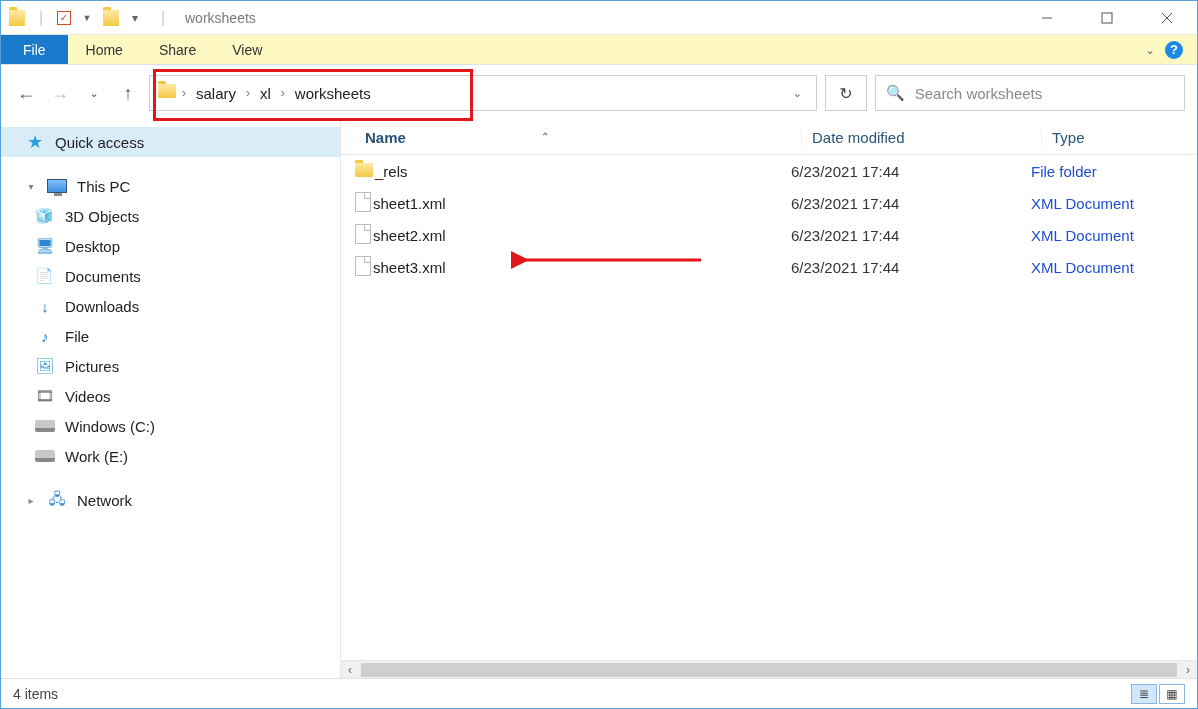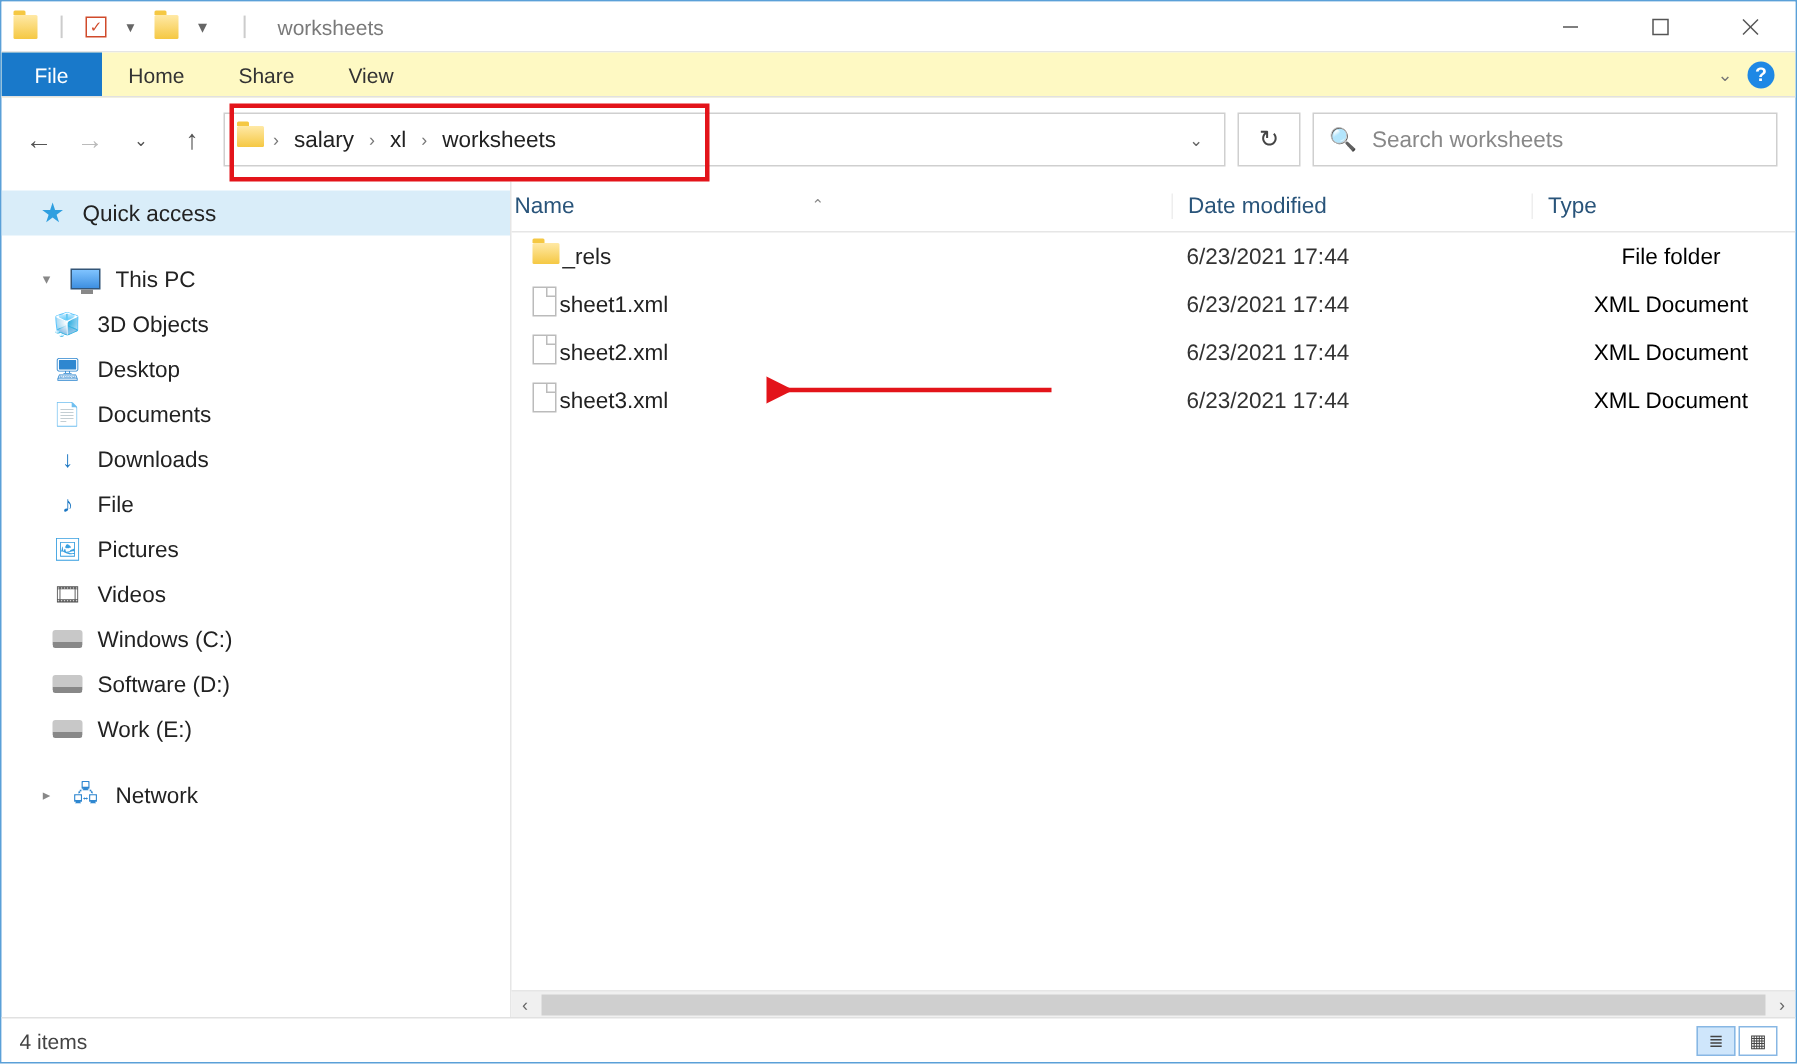--- a/index.html
+++ b/index.html
@@ -46,30 +46,30 @@
   .side-item.root { padding-left:24px; margin-top:14px; }
   .side-item.net { padding-left:24px; margin-top:14px; }
   .side-item .tri { color:#888; font-size:10px; width:12px; text-align:center; }
   .side-item .ico { width:20px; height:18px; display:inline-flex; align-items:center; justify-content:center; }
   .drive-icon { width:20px; height:12px; background:#c8c8c8; border-radius:2px; border-bottom:4px solid #888; display:inline-block;}
   .monitor-icon { width:20px; height:14px; background:linear-gradient(#7fc3ff,#3e8fe0); border:1px solid #357; display:inline-block; position:relative;}
   .monitor-icon::after{content:"";position:absolute;bottom:-4px;left:6px;width:8px;height:3px;background:#888;}
 
   .content { flex:1; display:flex; flex-direction:column; }
   .cols { display:flex; border-bottom:1px solid #e6e6e6; height:34px; align-items:center; color:#29547a; font-size:15px; }
-  .col-name { width:440px; padding-left:2px; position:relative; }
+  .col-name { width:440px; padding-left:24px; position:relative;font-weight:bold; }
   .col-name .sort { position:absolute; left:200px; top:2px; font-size:10px; color:#888; }
-  .col-date { width:240px; border-left:1px solid #eee; padding-left:10px; }
+  .col-date { width:240px; border-left:1px solid #eee; padding-left:10px;margin-left:20px; }
   .col-type { flex:1; border-left:1px solid #eee; padding-left:10px; }
 
   .rows { flex:1; position:relative; }
   .row { display:flex; align-items:center; height:32px; font-size:15px; color:#222; }
   .row .c-name { width:440px; padding-left:14px; display:flex; align-items:center; gap:2px; }
   .row .c-date { width:240px; padding-left:10px; color:#333; }
-  .row .c-type { flex:1; padding-left:10px; color:#000000;text-align:center; }
+  .row .c-type { flex:1; padding-left:10px; color:#1d4ed8; }
   .file-icon { width:16px; height:20px; border:1px solid #bbb; background:#fff; display:inline-block; position:relative;}
   .file-icon::before{content:"";position:absolute;top:0;right:0;width:5px;height:5px;background:#fff;border-left:1px solid #bbb;border-bottom:1px solid #bbb;}
 
   .arrow-annot { position:absolute; pointer-events:none; }
 
   .hscroll { height:18px; background:#f0f0f0; display:flex; align-items:center; border-top:1px solid #e6e6e6; }
   .hscroll .btn { width:18px; text-align:center; color:#666; font-size:12px; }
   .hscroll .track { flex:1; height:14px; background:#cfcfcf; margin:0 2px; }
 
   
@@ -203,26 +203,20 @@
     <div class="side-item">
       <span class="ico">
           <span class="drive-icon"></span>
         </span>
       <span>Windows (C:)</span>
     </div>
     <div class="side-item">
       <span class="ico">
           <span class="drive-icon"></span>
         </span>
-      <span>Software (D:)</span>
-    </div>
-    <div class="side-item">
-      <span class="ico">
-          <span class="drive-icon"></span>
-        </span>
       <span>Work (E:)</span>
     </div>
 
     <div class="side-item net">
       <span class="tri">▸</span>
       <span class="ico" style="color:#2f87d0;">🖧</span>
       <span>Network</span>
     </div>
   </div>
 

